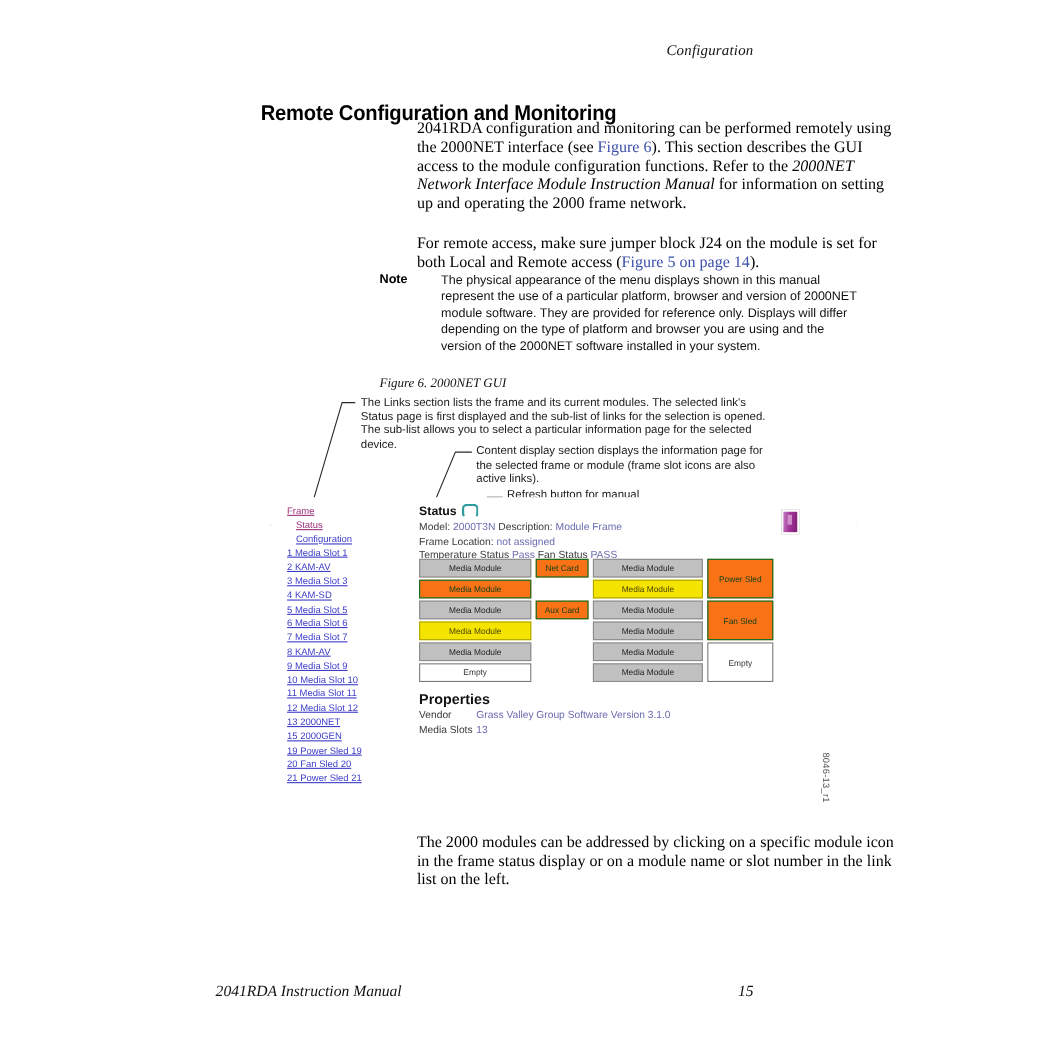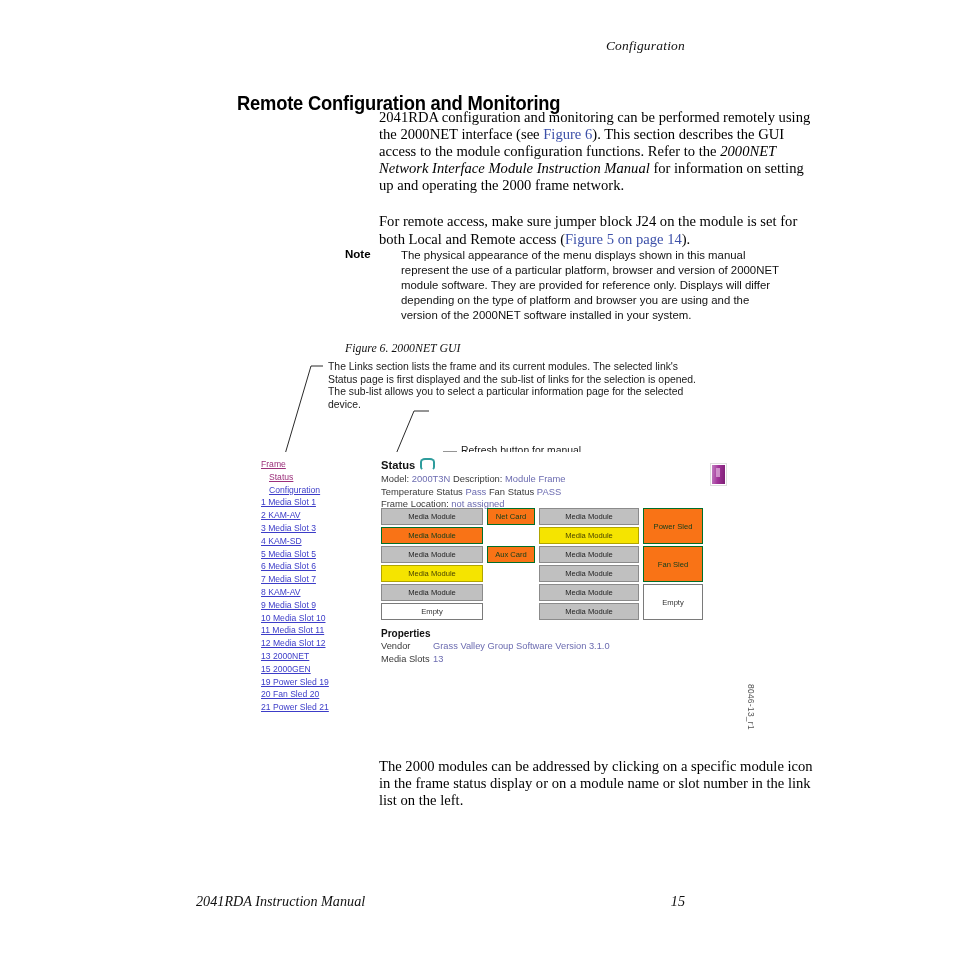--- a/index.html
+++ b/index.html
@@ -148,21 +148,21 @@
     text-align:center;
   }
   .cell.green{background:#f97316;color:#0d3d1c;border-color:#006f29;}
   .cell.yellow{background:#f5e400;color:#4a4500;border-color:#b0a400;}
   .cell.empty{background:#ffffff;color:#333;border-color:#7a7a7a;}
 
   
   .props{position:absolute;left:135px;top:176px;width:300px;}
   .props-hd{
     font-family:"Liberation Sans", sans-serif;
-    font-weight:bold;font-size:10px;color:#111;filter:blur(.2px);
+    font-weight:bold;font-size:13px;color:#111;filter:blur(.2px);
   }
   .props-row{
     font-family:"Liberation Sans", sans-serif;
     font-size:9.3px;line-height:12.4px;color:#3a3a3a;
     margin-top:1px;filter:blur(.25px);
   }
   .props-row .v{color:#6b6bb0;}
   .props-row .k{display:inline-block;min-width:52px;color:#3a3a3a;}
 
   
@@ -211,20 +211,21 @@
   <div class="figcap">Figure 6.  2000NET GUI</div>
 
   <svg class="leadline" style="left:0;top:0;width:954px;height:954px;">
     <path d="M323,366 L311,366 L278,478" stroke="#2a2a2a" stroke-width="1" fill="none"></path>
     <path d="M429,411 L414,411 L386,478" stroke="#2a2a2a" stroke-width="1" fill="none"></path>
     <path d="M457,452 L443,452 L428,478" stroke="#2a2a2a" stroke-width="1" fill="none"></path>
     <path d="M608,463 L594,463 L586,478" stroke="#2a2a2a" stroke-width="1" fill="none"></path>
   </svg>
 
   <div class="callout c1">The Links section lists the frame and its current modules. The selected link's Status page is first displayed and the sub-list of links for the selection is opened. The sub-list allows you to select a particular information page for the selected device.</div>
+  <div class="callout c2">Content display section displays the information page for the selected frame or module (frame slot icons are also active links).</div>
   <div class="callout c3">Refresh button for manual refresh of page</div>
   <div class="callout c4">Online Manual Link</div>
 
   <div class="hr"></div>
 
   <div class="gui">
 
     <div class="links" id="links-list">
         <div class="lrow visited">Frame</div>
         <div class="lrow visited ind1">Status</div>
@@ -248,22 +249,22 @@
         <div class="lrow">21 Power Sled 21</div>
       </div>
 
     <div class="content">
       <div class="status-hd">
         <span>Status</span>
         <span class="refresh-ico"></span>
       </div>
       <div class="ctext">
         <div><span>Model:</span> <span class="v">2000T3N</span> <span>Description:</span> <span class="v">Module Frame</span></div>
+        <div><span>Frame Location:</span> <span class="v">not assigned</span></div>
         <div><span>Temperature Status</span> <span class="v">Pass</span> <span>Fan Status</span> <span class="v">PASS</span></div>
-        <div><span>Frame Location:</span> <span class="v">not assigned</span></div>
       </div>
       <div class="manual-ico"></div>
     </div>
 
     <div class="grid" id="slot-grid">
         <div class="cell " style="left: 0px; top: 0px; width: 102px; height: 17px;">Media Module</div>
         <div class="cell green" style="left: 106px; top: 0px; width: 48px; height: 17px;">Net Card</div>
         <div class="cell " style="left: 158px; top: 0px; width: 100px; height: 17px;">Media Module</div>
         <div class="cell green" style="left: 262px; top: 0px; width: 60px; height: 36px;">Power Sled</div>
         <div class="cell green" style="left: 0px; top: 19px; width: 102px; height: 17px;">Media Module</div>

